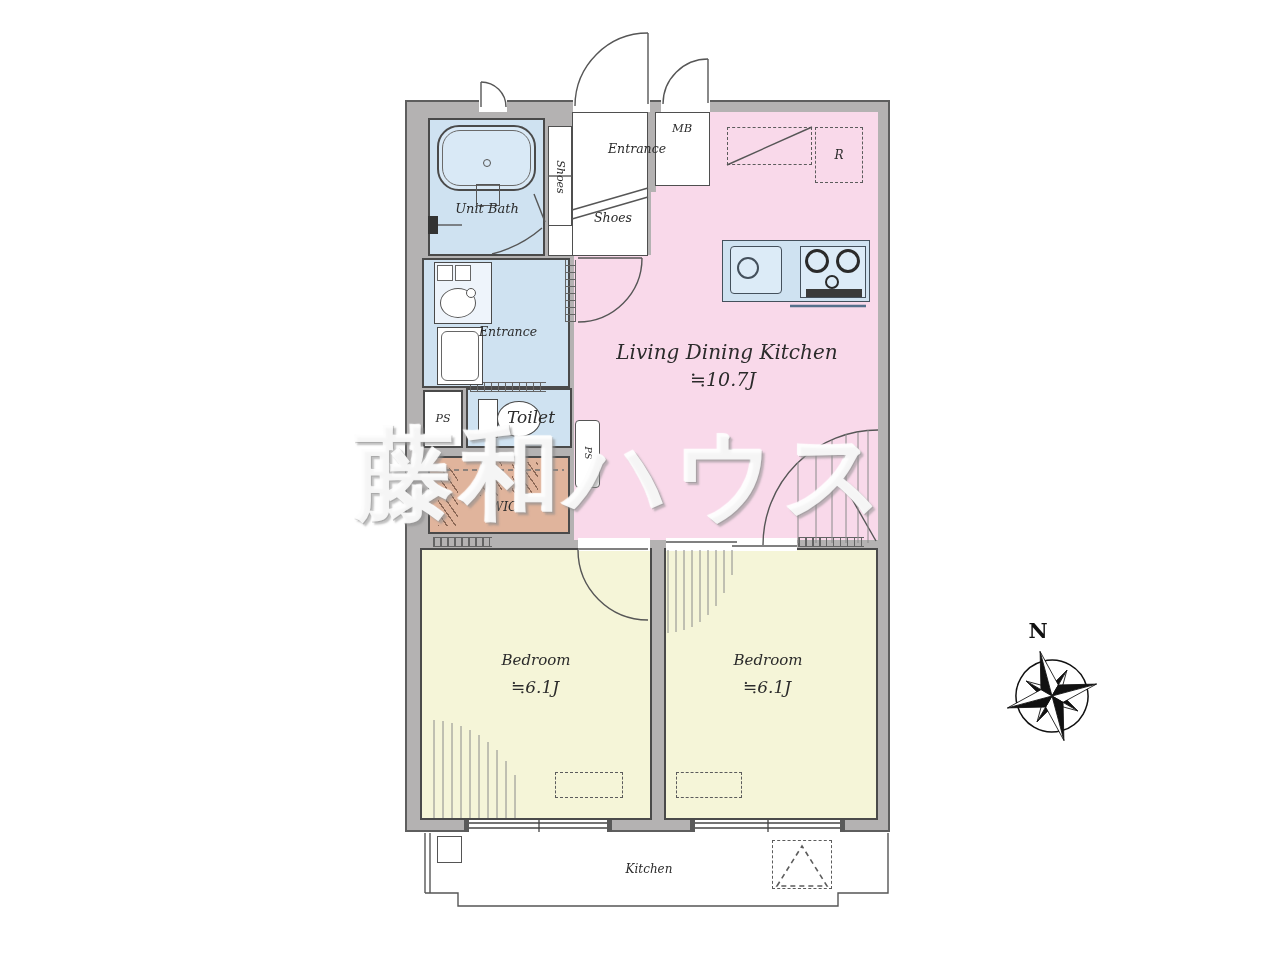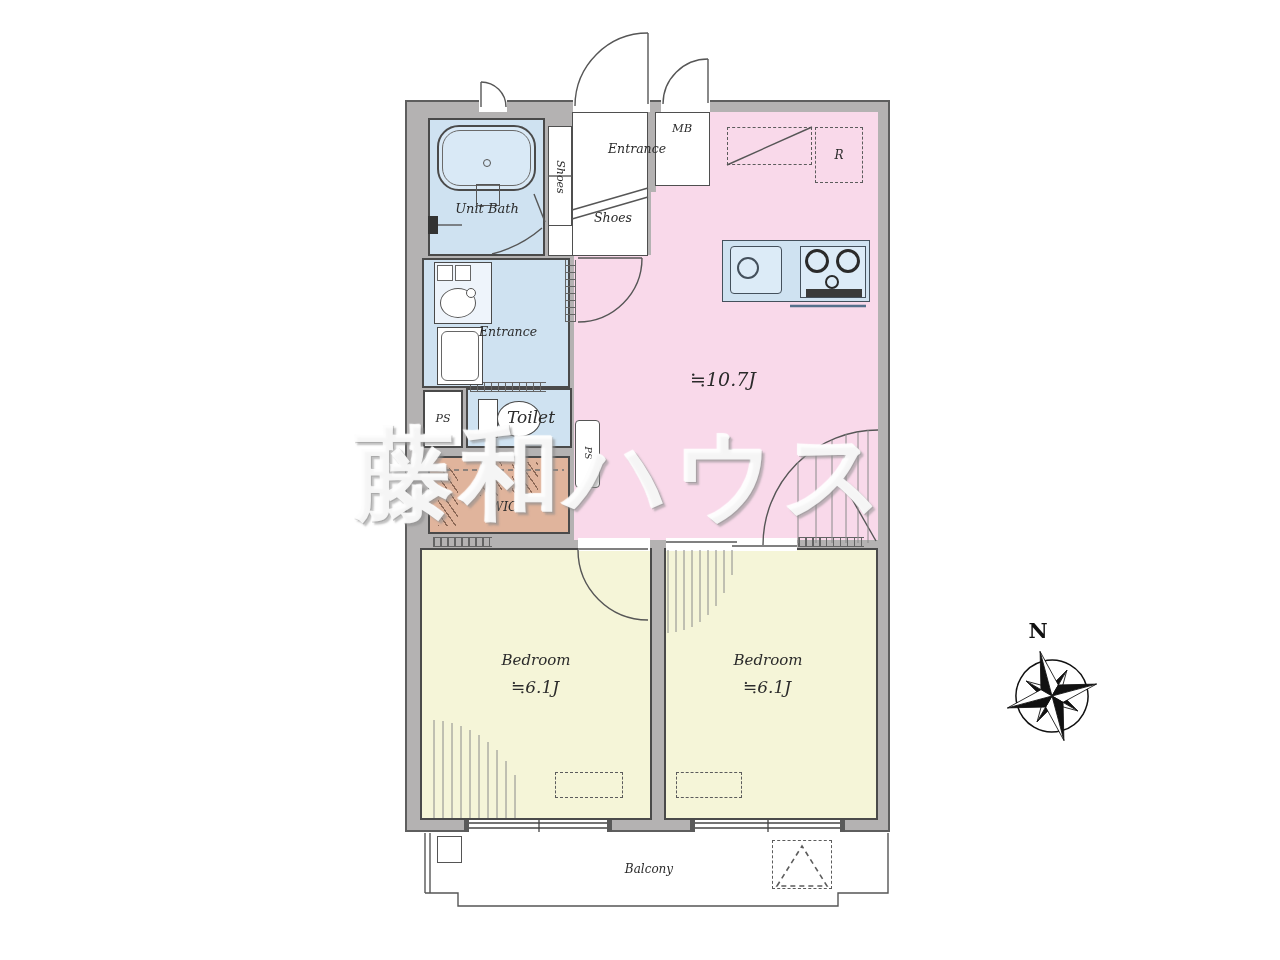--- a/index.html
+++ b/index.html
@@ -220,28 +220,29 @@
       </g>
     </g>
   </svg>
 
   <div class="lbl" style="left:487px;top:208px;font-size:13px;">Unit Bath</div>
   <div class="vlbl" style="left:560px;top:177px;font-size:11px;">Shoes</div>
   <div class="lbl" style="left:610px;top:148px;font-size:12.5px;margin-left:27px;">Entrance</div>
   <div class="lbl" style="left:613px;top:217px;font-size:12.5px;">Shoes</div>
   <div class="lbl" style="left:682px;top:128px;font-size:11.5px;">MB</div>
   <div class="lbl" style="left:839px;top:155px;font-size:12px;">R</div>
+  <div class="lbl" style="left:727px;top:352px;font-size:20px;">Living Dining Kitchen</div>
   <div class="lbl" style="left:723px;top:379px;font-size:19px;">≒10.7J</div>
   <div class="lbl" style="left:508px;top:331px;font-size:12.5px;">Entrance</div>
   <div class="lbl" style="left:443px;top:418px;font-size:11px;">PS</div>
   <div class="lbl" style="left:531px;top:417px;font-size:17px;">Toilet</div>
   <div class="lbl" style="left:504px;top:506px;font-size:12.5px;">WIC</div>
   <div class="vlbl" style="left:588px;top:453px;font-size:9.5px;">PS</div>
   <div class="lbl" style="left:536px;top:660px;font-size:15px;">Bedroom</div>
   <div class="lbl" style="left:535px;top:687px;font-size:17px;">≒6.1J</div>
   <div class="lbl" style="left:768px;top:660px;font-size:15px;">Bedroom</div>
   <div class="lbl" style="left:767px;top:687px;font-size:17px;">≒6.1J</div>
-  <div class="lbl" style="left:649px;top:869px;font-size:12px;">Balcony</div>
+  <div class="lbl" style="left:649px;top:869px;font-size:12px;">Kitchen</div>
   <div class="lbl" style="left:1038px;top:630px;font-size:21px;font-style:normal;font-weight:bold;color:#111;">N</div>
 
   <div class="watermark">藤和ハウス</div>
 
 </div>
 
 </body></html>

